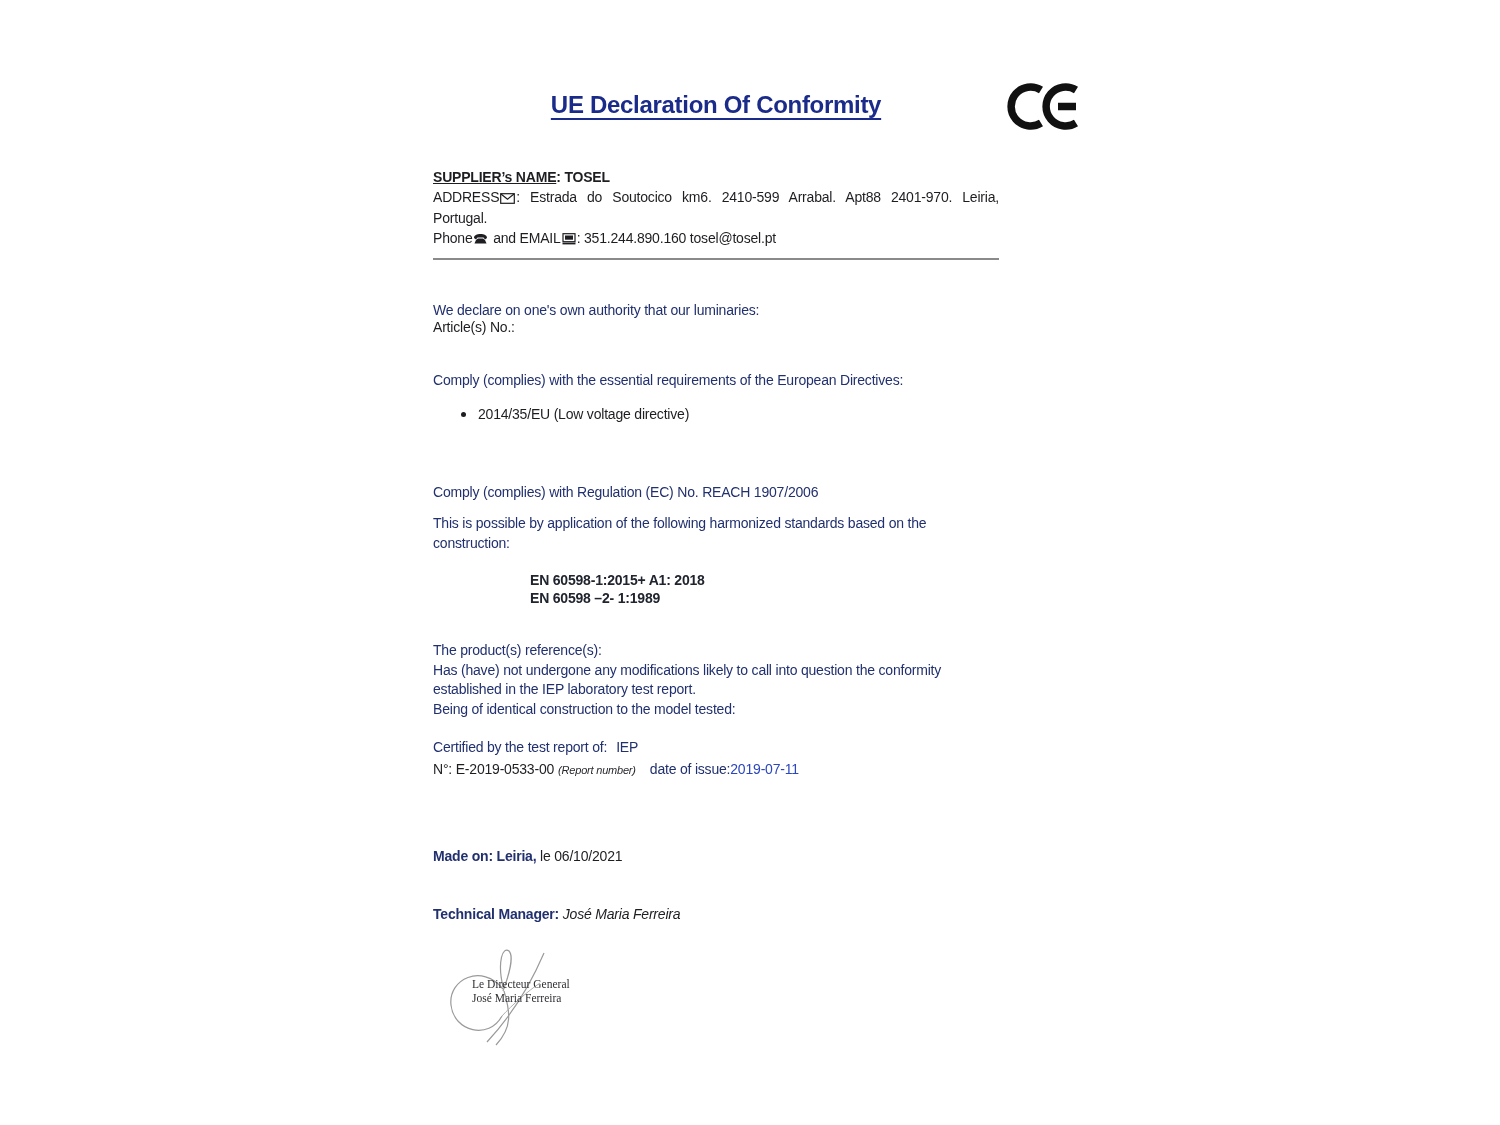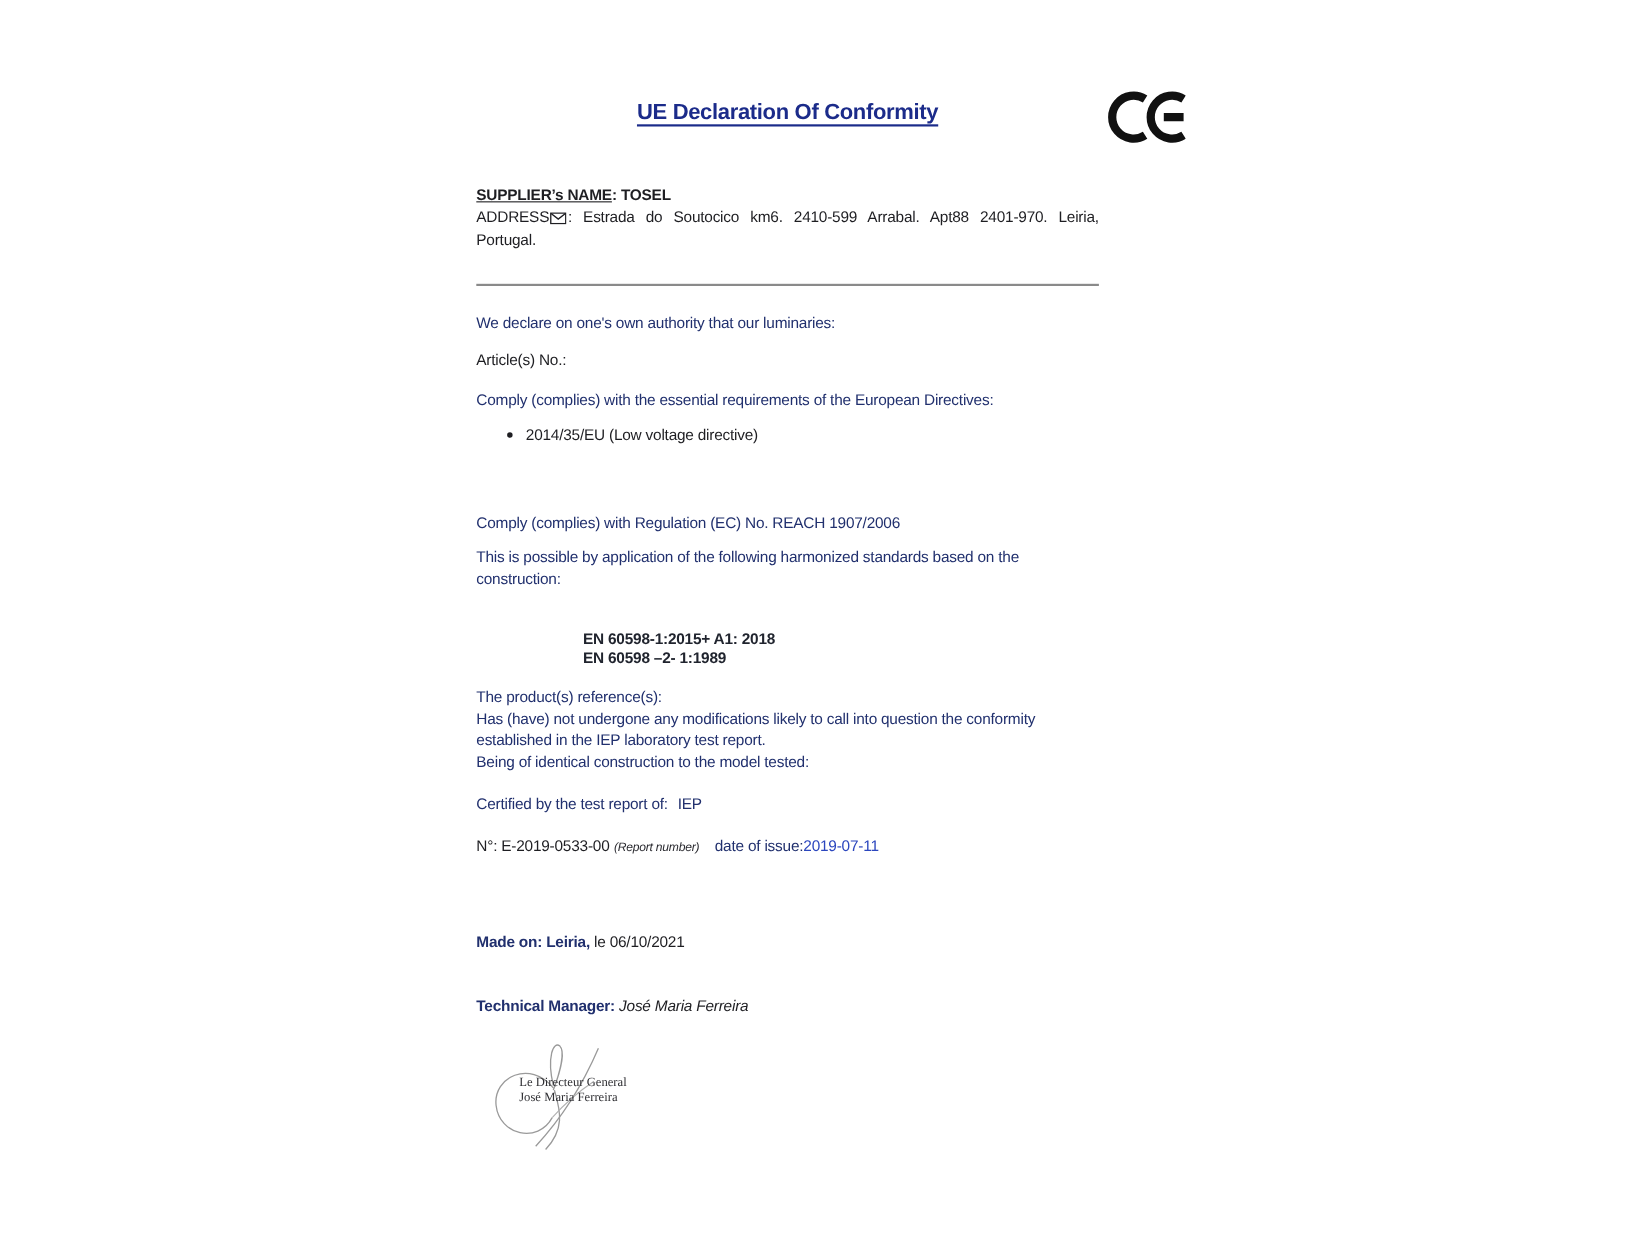--- a/index.html
+++ b/index.html
@@ -3,42 +3,42 @@
 <meta charset="utf-8">
 <style>
   html,body{margin:0;padding:0;}
   body{
     width:1500px;height:1125px;background:#ffffff;position:relative;
     font-family:"Liberation Sans", sans-serif;color:#1c1c1c;overflow:hidden;
   }
   .abs{position:absolute;}
   .col{left:433px;width:566px;}
   .txt{font-size:14px;letter-spacing:-0.2px;line-height:19.6px;}
-  .navy{color:#21306e;}
+  .navy{color:#21306e;margin-top:17px;}
   .ink{color:#1e1e22;}
   .nowrap{white-space:nowrap;}
 
   
   .title{
-    top:91px;text-align:center;font-size:20px;font-weight:bold;color:#1b2b8a;
+    top:91px;text-align:center;font-size:24px;font-weight:bold;color:#1b2b8a;
     text-decoration:underline;text-decoration-thickness:2px;text-underline-offset:5px;
     letter-spacing:-0.3px;
   }
 
   
   .supplier{top:168px;}
   .supplier .line{min-height:19.7px;}
   .u{ text-decoration:underline;}
   .b{ font-weight:bold;}
   .just{text-align:justify;text-align-last:justify;}
   .mini-icon{display:inline-block;vertical-align:-2px;margin:0 1px;}
 
   .divider{top:258px;border-top:2px solid #8a8a8a;height:0;}
 
-  .bullets{top:386px;}
+  .bullets{top:405px;}
   .bullet-row{display:flex;align-items:flex-start;min-height:19.2px;}
   .dot{width:5px;height:5px;border-radius:50%;background:#1e1e22;margin:7px 12px 0 28px;flex:none;}
 
   .standards{top:571px;left:530px;font-weight:bold;font-size:14px;letter-spacing:-0.2px;line-height:18.4px;color:#20242e;}
 
   .report-note{font-size:11px;font-style:italic;color:#2a2a30;margin-left:4px;}
   .date-label{color:#21306e;margin-left:14px;}
   .date-value{color:#2b46be;}
 
   .sig-text{
@@ -61,20 +61,28 @@
   </svg>
 </div>
 
 <div class="abs col txt supplier ink">
   <div class="line b"><span class="u">SUPPLIER’s NAME</span><span>: </span><span>TOSEL</span></div>
   <div class="line just"><span>ADDRESS</span><span class="mini-icon"><svg width="15" height="11" viewBox="0 0 15 11">
           <rect x="0.7" y="0.7" width="13.6" height="9.6" fill="none" stroke="#1e1e22" stroke-width="1.2"></rect>
           <path d="M1,1 L7.5,6.2 L14,1" fill="none" stroke="#1e1e22" stroke-width="1.2"></path>
         </svg></span><span>: </span><span>Estrada do Soutocico km6. 2410-599 Arrabal. Apt88 2401-970. Leiria,</span></div>
   <div class="line">Portugal.</div>
+  <div class="line nowrap"><span>Phone</span><span class="mini-icon"><svg width="15" height="12" viewBox="0 0 15 12">
+          <path d="M1,5 C1,2 4,1 7.5,1 C11,1 14,2 14,5 L12,6.5 L10.5,4.5 L4.5,4.5 L3,6.5 Z" fill="#1e1e22"></path>
+          <path d="M3,7 L5,5.5 L10,5.5 L12,7 L13.5,10.5 L1.5,10.5 Z" fill="#1e1e22"></path>
+        </svg></span><span> and EMAIL</span><span class="mini-icon"><svg width="14" height="12" viewBox="0 0 14 12">
+          <rect x="1" y="0.7" width="12" height="8" fill="none" stroke="#1e1e22" stroke-width="1.2"></rect>
+          <rect x="3" y="2.5" width="8" height="4.2" fill="#1e1e22"></rect>
+          <rect x="0.5" y="9.6" width="13" height="1.8" fill="#1e1e22"></rect>
+        </svg></span><span>: </span><span>351.244.890.160 tosel@tosel.pt</span></div>
 </div>
 
 <div class="abs col divider"></div>
 
 <div class="abs col txt navy nowrap" style="top:284px;">We declare on one's own authority that our luminaries:</div>
 
 <div class="abs col txt ink nowrap" style="top:318px;">Article(s) No.:</div>
 
 <div class="abs col txt navy nowrap" style="top:354px;">Comply (complies) with the essential requirements of the European Directives:</div>
 

